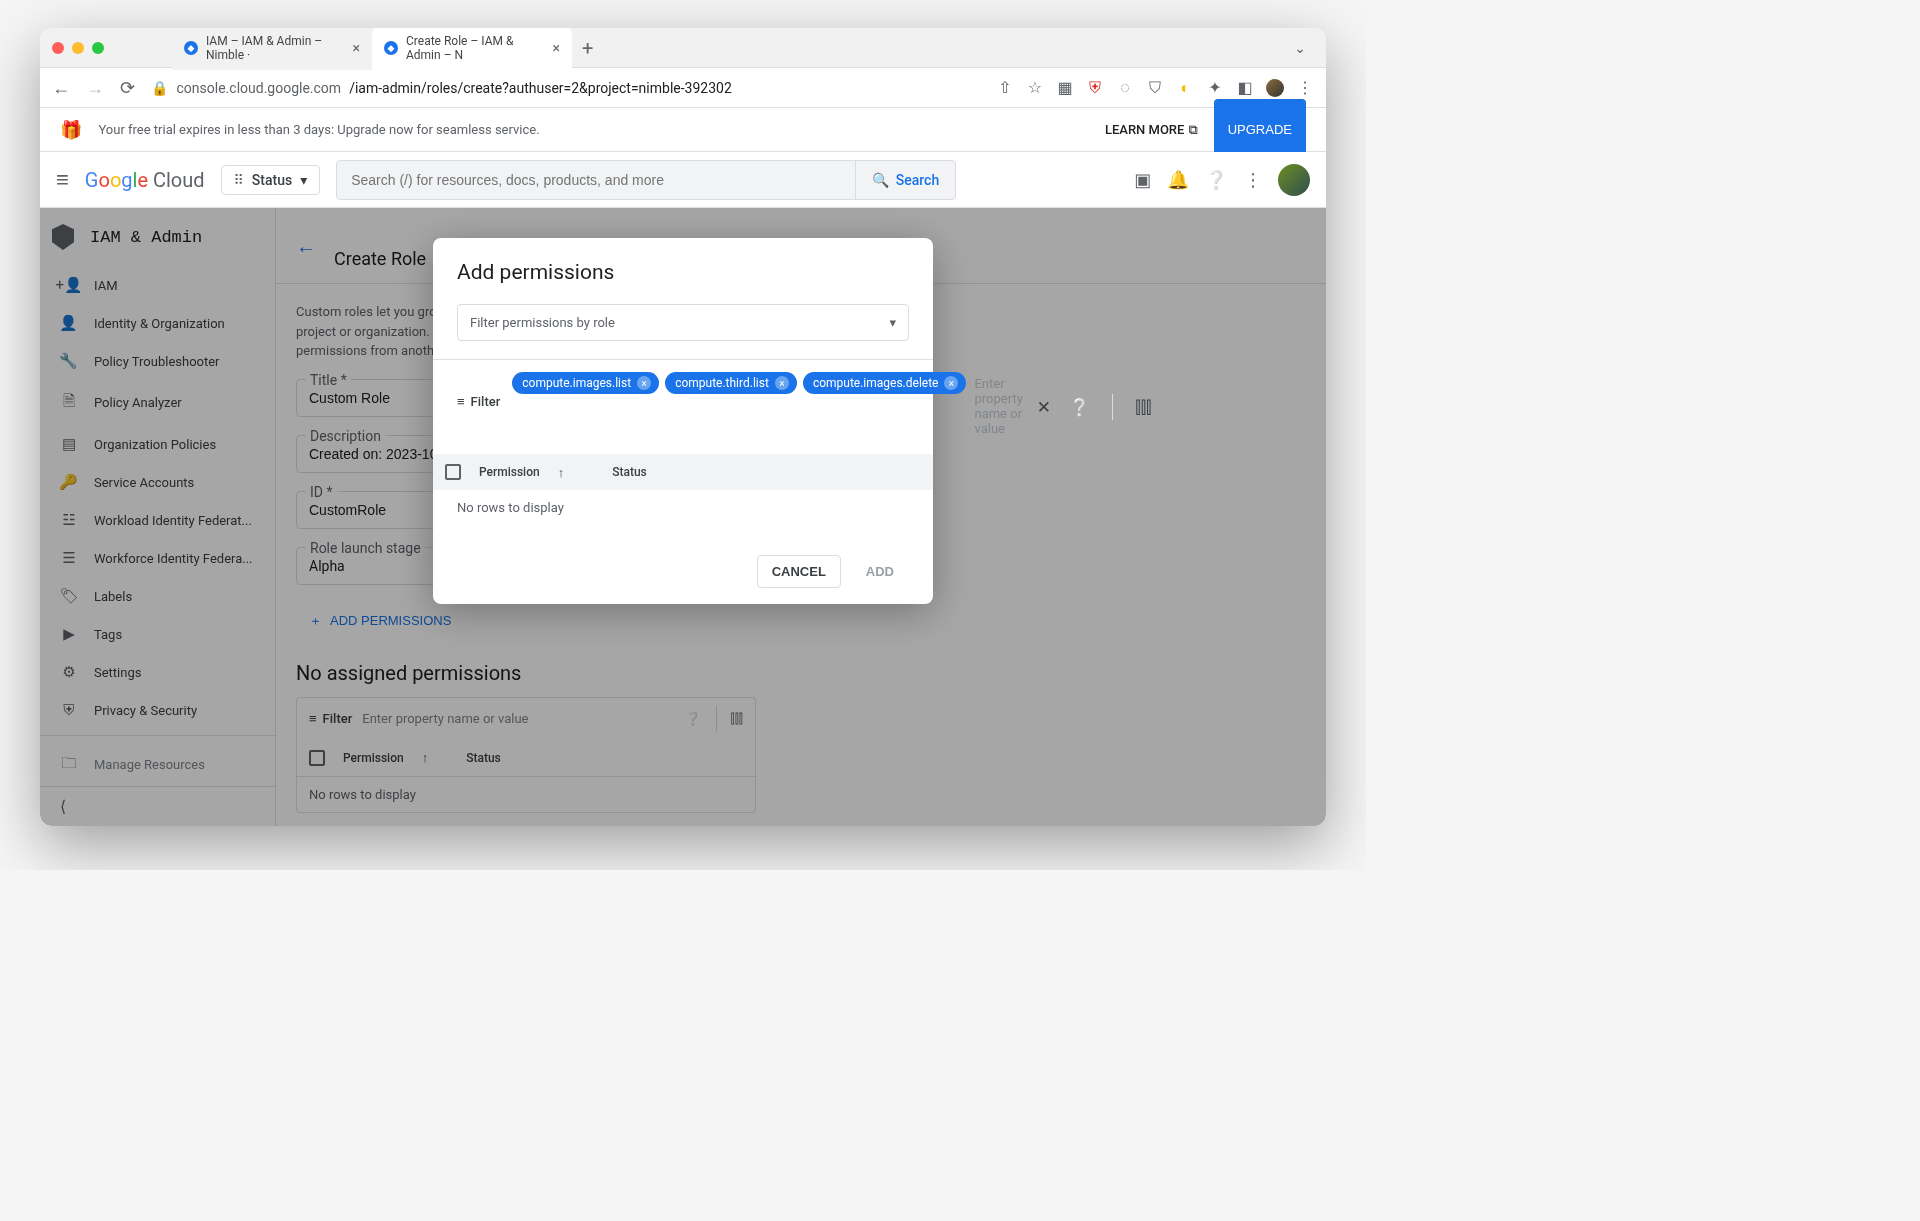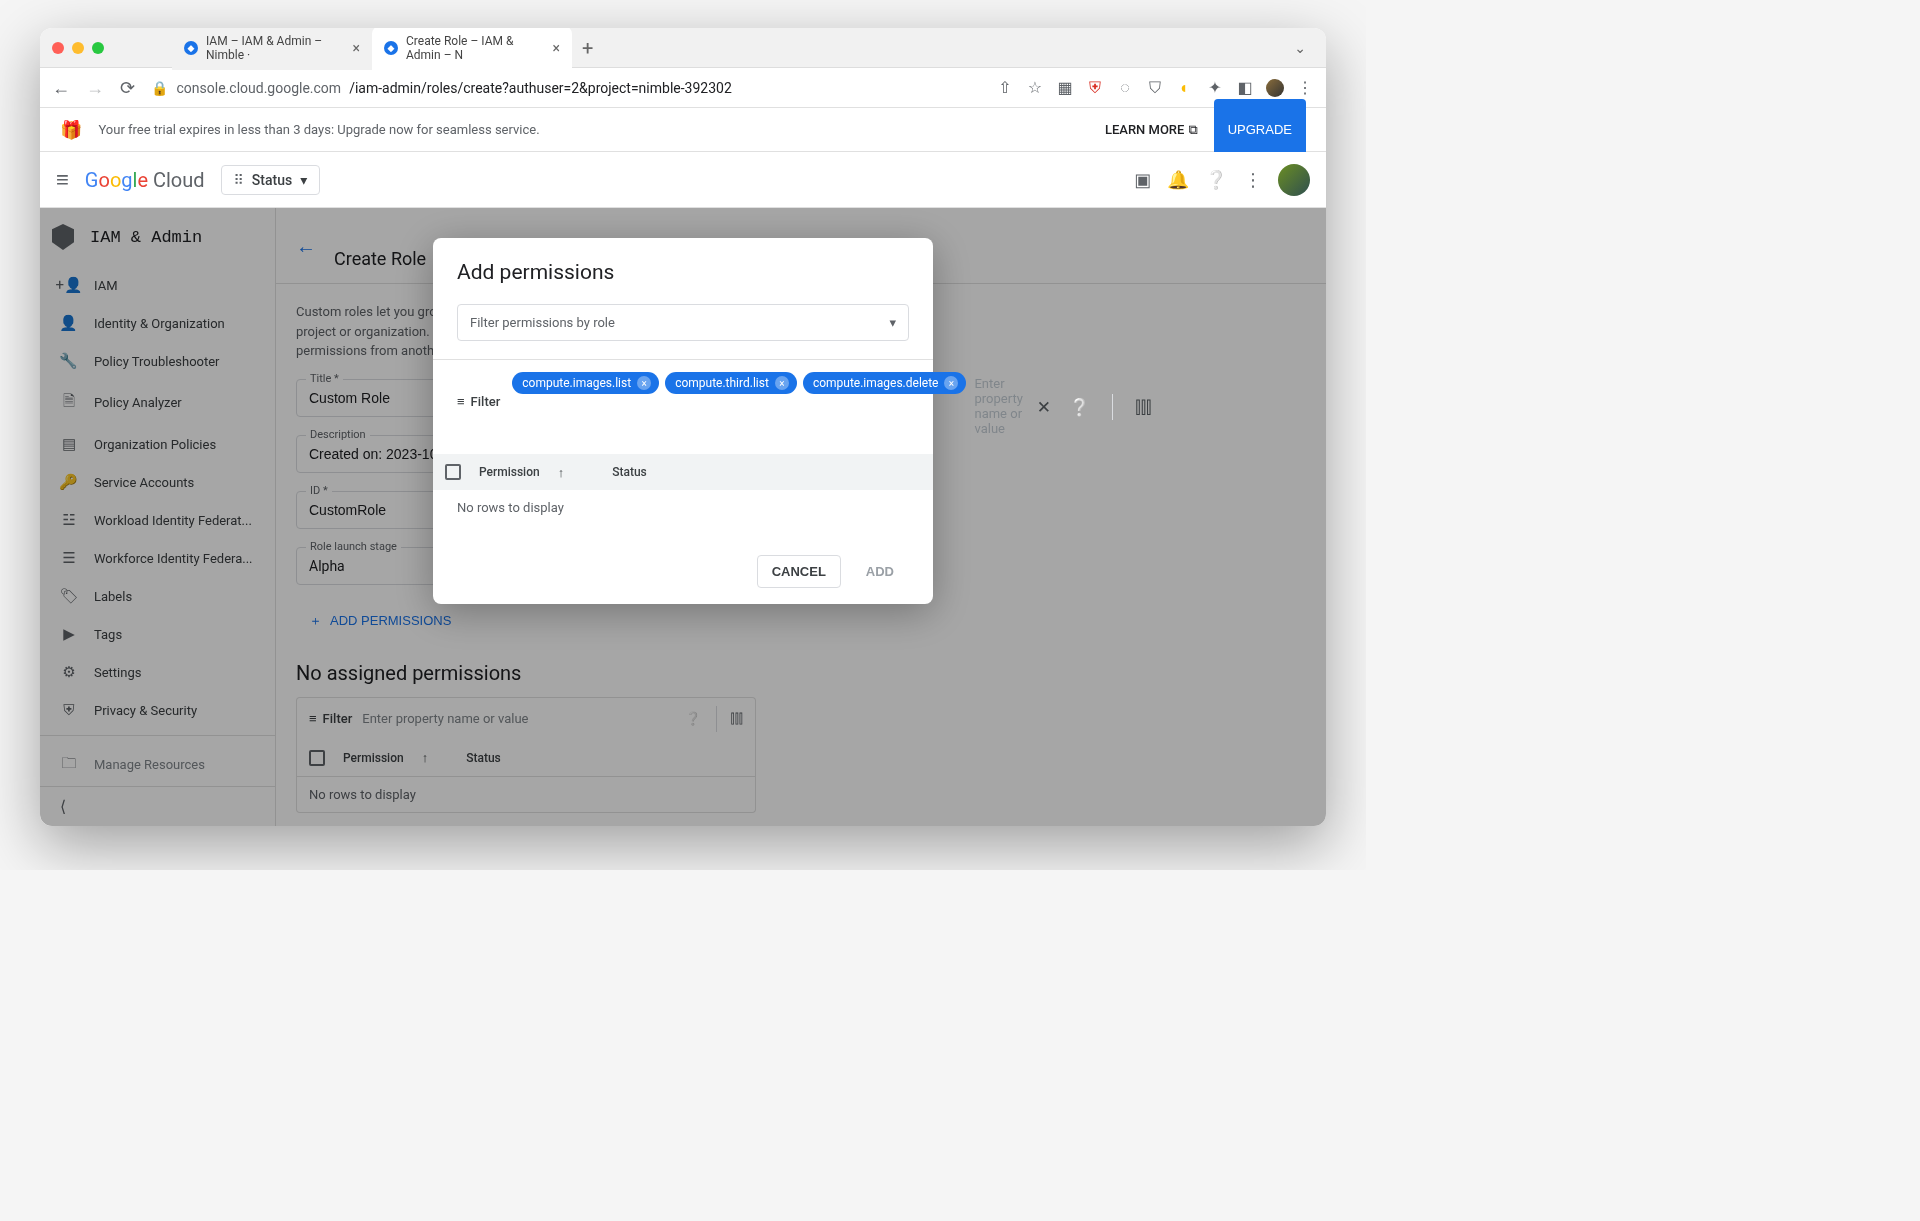--- a/index.html
+++ b/index.html
@@ -105,21 +105,21 @@
 .page-hdr{
   display:flex;align-items:center;gap:18px;padding:14px 20px;border-bottom:1px solid #e0e0e0;
 }
 .back-arrow{color:#1a73e8;font-size:20px;}
 .page-title{font-size:18px;color:#202124;margin-top:26px;}
 .page-body{flex:1;overflow:auto;padding:18px 20px;font-size:13px;color:#5f6368;}
 .desc-text{max-width:480px;line-height:1.5;}
 .desc-text a{color:#1a73e8;text-decoration:underline;}
 .form-field{position:relative;width:460px;margin-top:18px;}
 .form-field label{
-  position:absolute;top:-7px;left:10px;background:#fff;padding:0 4px;font-size:11px;color:#5f6368;
+  position:absolute;top:-7px;left:10px;background:#fff;padding:0 4px;font-size:14px;color:#5f6368;
 }
 .form-field input,.form-field .readonly{
   width:100%;padding:10px 12px;border:1px solid #dadce0;border-radius:4px;font-size:14px;color:#202124;
   background:#fff;outline:none;
 }
 .add-perm-btn{
   display:inline-flex;align-items:center;gap:8px;color:#1a73e8;font-size:13px;font-weight:500;
   padding:8px 12px;margin-top:18px;border:1px solid transparent;background:transparent;cursor:pointer;
 }
 .section-h{font-size:20px;color:#202124;margin-top:22px;font-weight:400;}
@@ -245,20 +245,27 @@
   <div class="gc-header">
     <span class="hamburger">≡</span>
     <span class="gc-logo">
       <span class="g1">G</span><span class="g2">o</span><span class="g3">o</span><span class="g4">g</span><span class="g5">l</span><span class="g6">e</span> <span class="cloud">Cloud</span>
     </span>
     <span class="proj-select">
       <span class="dots">⠿</span>
       <span>Status</span>
       <span>▾</span>
     </span>
+    <div class="search-box">
+      <input placeholder="Search (/) for resources, docs, products, and more" style="">
+      <div class="search-btn">
+        <span>🔍</span>
+        <span>Search</span>
+      </div>
+    </div>
     <div class="hdr-icons">
       <span>▣</span>
       <span>🔔</span>
       <span>❔</span>
       <span>⋮</span>
       <span class="hdr-avatar"></span>
     </div>
   </div>
 
   <div class="content-area">

